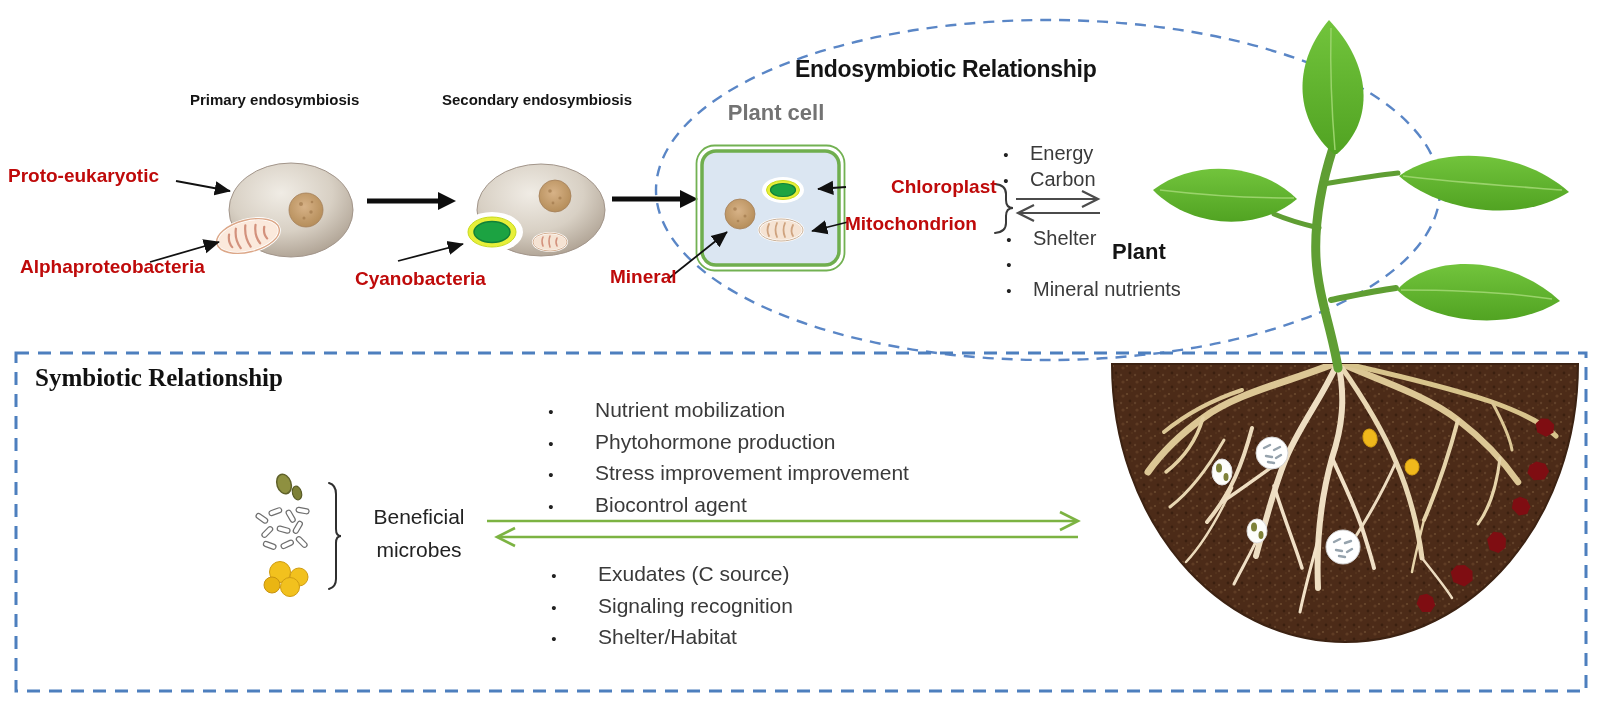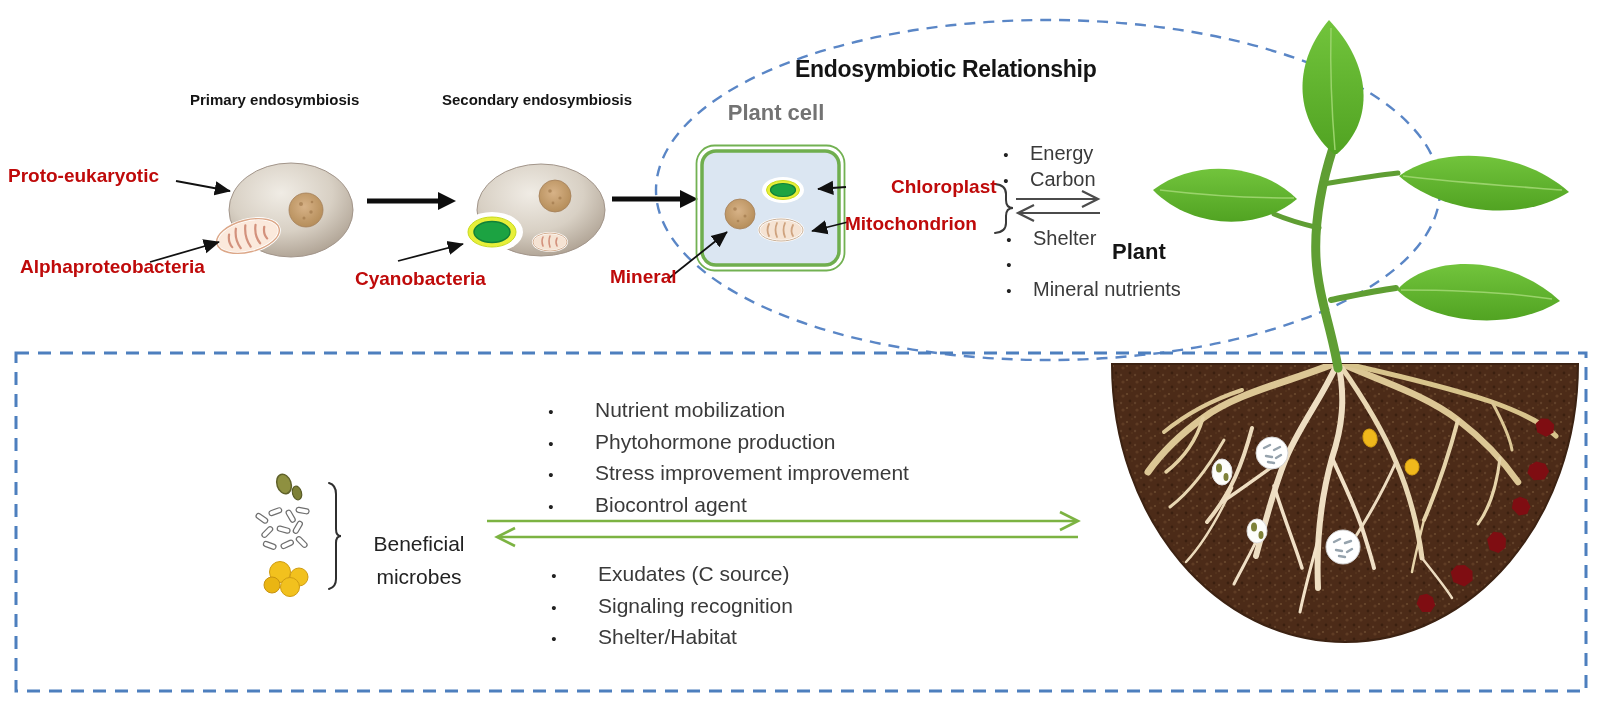--- a/index.html
+++ b/index.html
@@ -12,21 +12,21 @@
   .serif-title{font-family:"Liberation Serif",serif;font-weight:bold;font-size:25px;color:#111;}
   .red{color:#bf0a0a;font-weight:bold;font-size:19px;}
   .bullets{position:absolute;}
   .brow{display:flex;align-items:baseline;color:#3a3a3a;}
   .endo-list .brow{font-size:20px;line-height:25px;}
   .sym-list .brow{font-size:21px;line-height:29.5px;}
   .bdot{flex:0 0 auto;text-align:center;color:#222;}
   .endo-list .bdot{width:16px;margin-right:16px;font-size:15px;}
   .sym-list .bdot{width:16px;margin-right:36px;font-size:15px;}
   .plant-word{font-weight:bold;font-size:22px;color:#141414;}
-  .center2{white-space:normal;text-align:center;margin-top:27px;}
+  .center2{white-space:normal;text-align:center;}
 </style>
 </head>
 <body>
 
 <div class="canvas">
 
 <svg class="art" width="1600" height="713" viewBox="0 0 1600 713">
   <defs>
     <radialGradient id="cellGrad" cx="42%" cy="32%" r="75%">
       <stop offset="0%" stop-color="#f0ece5"></stop>
@@ -259,20 +259,21 @@
 </svg>
 
 <div class="txt title" style="left:190px;top:90px;width:196px;">Primary endosymbiosis</div>
 
 <div class="txt title" style="left:442px;top:90px;width:196px;">Secondary endosymbiosis</div>
 
 <div class="txt" style="left:702px;top:100px;width:148px;text-align:center;font-weight:bold;font-size:22px;">Plant cell</div>
 
 <div class="txt big-title" style="left:763px;top:56px;width:300px;">Endosymbiotic Relationship</div>
 
+<div class="txt serif-title" style="left:35px;top:364px;">Symbiotic Relationship</div>
 
 <div class="txt red" style="left:8px;top:165px;">Proto-eukaryotic</div>
 
 <div class="txt red" style="left:20px;top:250px;margin-top:6px;">Alphaproteobacteria</div>
 
 <div class="txt red" style="left:355px;top:268px;">Cyanobacteria</div>
 
 <div class="txt red" style="left:610px;top:266px;">Mineral</div>
 
 <div class="txt red" style="left:891px;top:176px;">Chloroplast</div>

